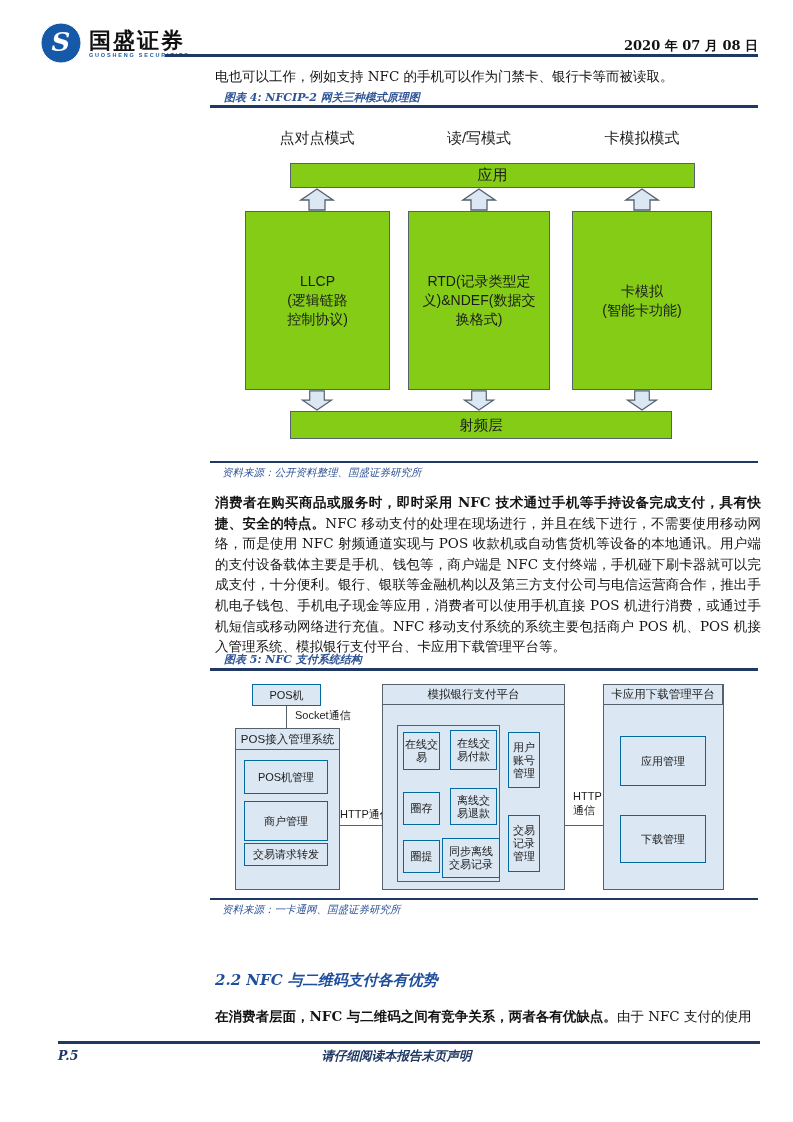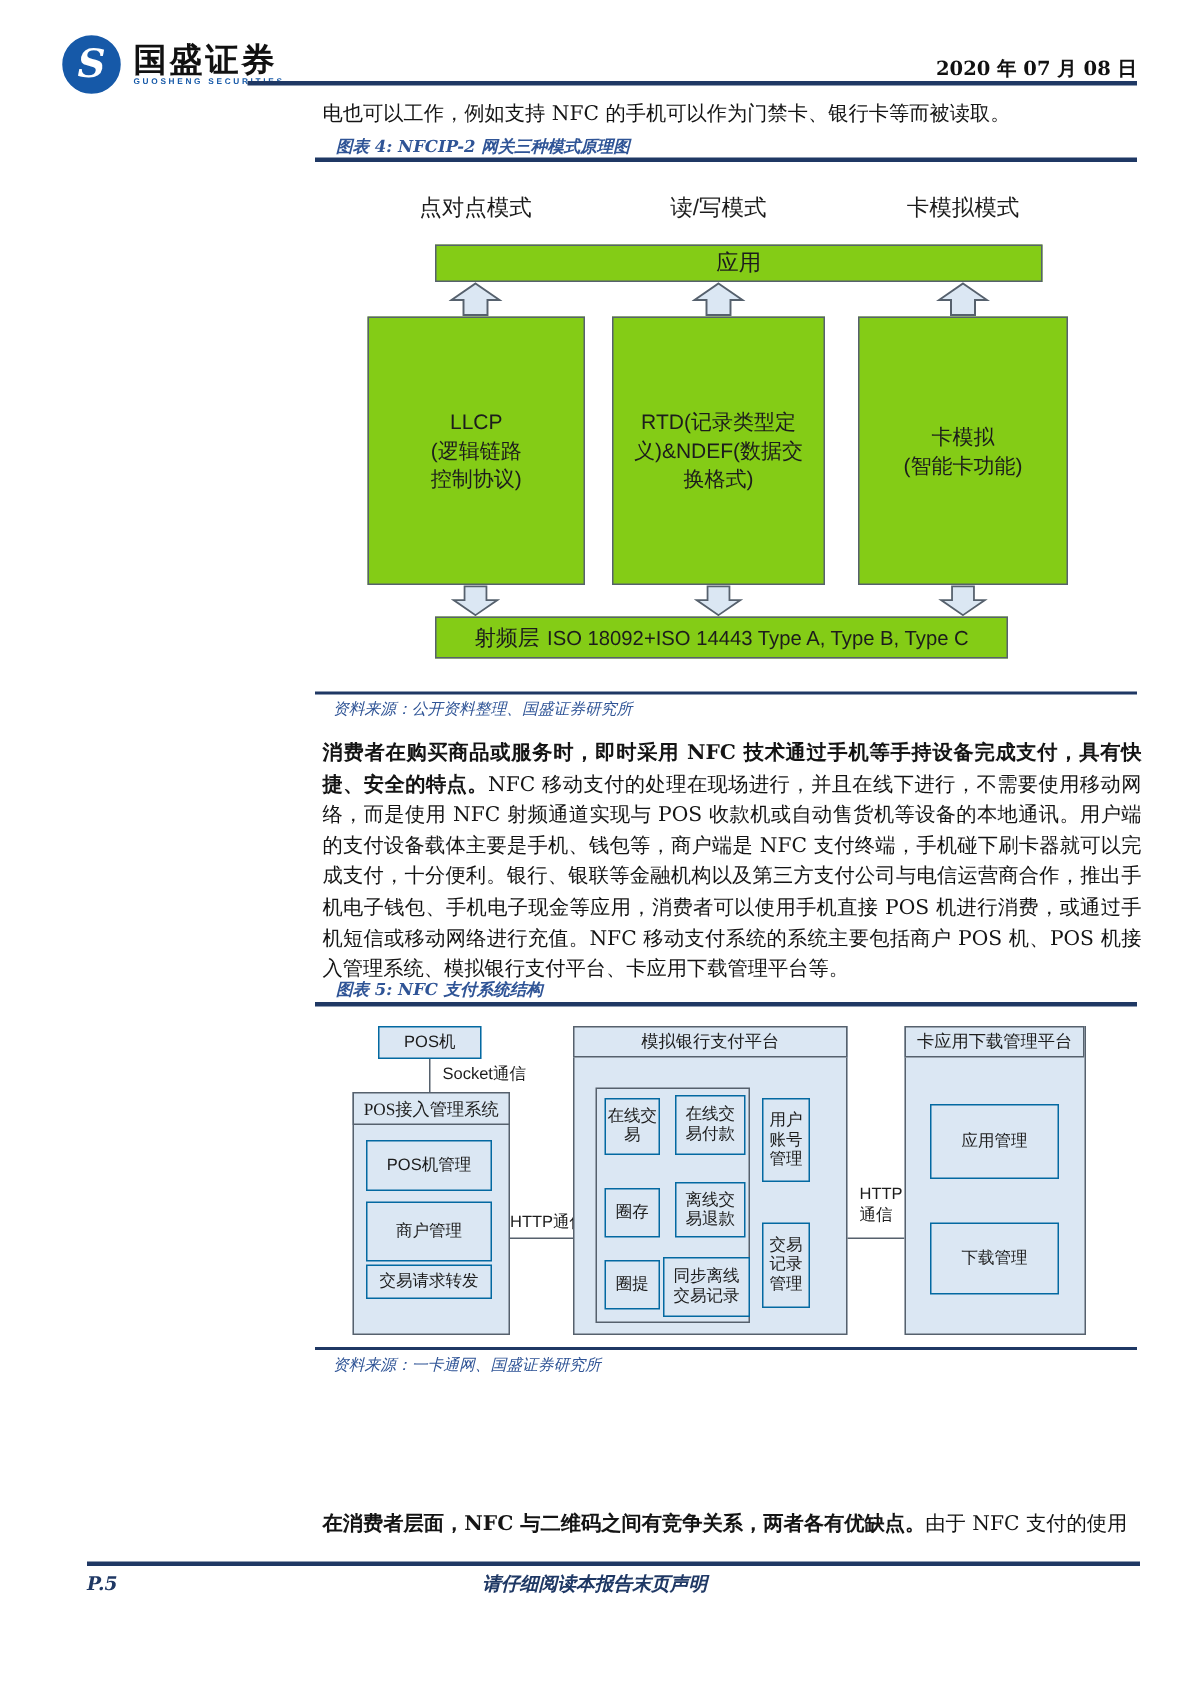--- a/index.html
+++ b/index.html
@@ -103,42 +103,41 @@
     </svg>
     <svg class="arrow" style="left:246px; top:265px; height:21px;" viewBox="0 0 36 23">
       <polygon points="18,22 34,11 26,11 26,1 10,1 10,11 2,11" fill="#dbe7f3" stroke="#56616d" stroke-width="1.3"></polygon>
     </svg>
     <svg class="arrow" style="left:409px; top:265px; height:21px;" viewBox="0 0 36 23">
       <polygon points="18,22 34,11 26,11 26,1 10,1 10,11 2,11" fill="#dbe7f3" stroke="#56616d" stroke-width="1.3"></polygon>
     </svg>
 
     <div class="dbox" style="left:75px; top:286px; width:382px; height:28px;">
       <span style="font-size:14.5px;">射频层</span>
-      <span style="font-size:13.5px; margin-left:5px;">ISO 18092+ISO 14443 Type A, Type B, Type C</span>
     </div>
   </div>
 
   <div class="thinrule" style="left:210px; top:461px; width:548px;"></div>
   <div class="src" style="top:466px;">资料来源：公开资料整理、国盛证券研究所</div>
 
   <div class="bodytext serif" style="top:492px;">
     <b>消费者在购买商品或服务时，即时采用 NFC 技术通过手机等手持设备完成支付，具有快捷、安全的特点。</b><span>NFC 移动支付的处理在现场进行，并且在线下进行，不需要使用移动网络，而是使用 NFC 射频通道实现与 POS 收款机或自动售货机等设备的本地通讯。用户端的支付设备载体主要是手机、钱包等，商户端是 NFC 支付终端，手机碰下刷卡器就可以完成支付，十分便利。银行、银联等金融机构以及第三方支付公司与电信运营商合作，推出手机电子钱包、手机电子现金等应用，消费者可以使用手机直接 POS 机进行消费，或通过手机短信或移动网络进行充值。NFC 移动支付系统的系统主要包括商户 POS 机、POS 机接入管理系统、模拟银行支付平台、卡应用下载管理平台等。</span>
   </div>
 
   <div class="cap" style="top:652px;">图表 5:  NFC 支付系统结构</div>
   <div class="rule" style="left:210px; top:668px; width:548px;"></div>
 
   <div class="fig" style="top:676px; height:220px;">
 
     <div class="f5small" style="left:37px; top:8px; width:69px; height:22px;">POS机</div>
     <div class="conn-v" style="left:71px; top:30px; height:22px;"></div>
     <div class="f5label" style="left:80px; top:32px;">Socket通信</div>
 
     <div class="f5shell" style="left:20px; top:52px; width:105px; height:162px;"></div>
-    <div class="f5title" style="left:20px; top:52px; width:105px; height:22px;font-family:Liberation Serif, serif;">POS接入管理系统</div>
+    <div class="f5title" style="left:20px; top:52px; width:105px; height:22px;">POS接入管理系统</div>
     <div class="f5small" style="left:29px; top:84px; width:84px; height:34px;">POS机管理</div>
     <div class="f5small" style="left:29px; top:125px; width:84px; height:40px;">商户管理</div>
     <div class="f5small" style="left:29px; top:167px; width:84px; height:23px;">交易请求转发</div>
 
     <div class="f5label" style="left:125px; top:131px;">HTTP通信</div>
     <div class="conn-h" style="left:125px; top:149px; width:42px;"></div>
 
     <div class="f5shell" style="left:167px; top:8px; width:183px; height:206px;"></div>
     <div class="f5title" style="left:167px; top:8px; width:183px; height:21px;">模拟银行支付平台</div>
     <div class="f5shell" style="left:182px; top:49px; width:103px; height:157px;"></div>
@@ -157,20 +156,21 @@
 
     <div class="f5shell" style="left:388px; top:8px; width:121px; height:206px;"></div>
     <div class="f5title" style="left:388px; top:8px; width:120px; height:21px;">卡应用下载管理平台</div>
     <div class="f5small" style="left:405px; top:60px; width:86px; height:50px;">应用管理</div>
     <div class="f5small" style="left:405px; top:139px; width:86px; height:48px;">下载管理</div>
   </div>
 
   <div class="thinrule" style="left:210px; top:898px; width:548px;"></div>
   <div class="src" style="top:903px;">资料来源：一卡通网、国盛证券研究所</div>
 
+  <div class="section-h" style="top:971px;">2.2 NFC 与二维码支付各有优势</div>
 
   <div class="bodytext serif" style="top:1006px;">
     <b>在消费者层面，NFC 与二维码之间有竞争关系，两者各有优缺点。</b><span>由于 NFC 支付的使用</span>
   </div>
 
   <div class="rule" style="left:58px; top:1041px; width:702px;"></div>
   <div class="footer-page">P.5</div>
   <div class="footer-disc">请仔细阅读本报告末页声明</div>
 
 </div>

